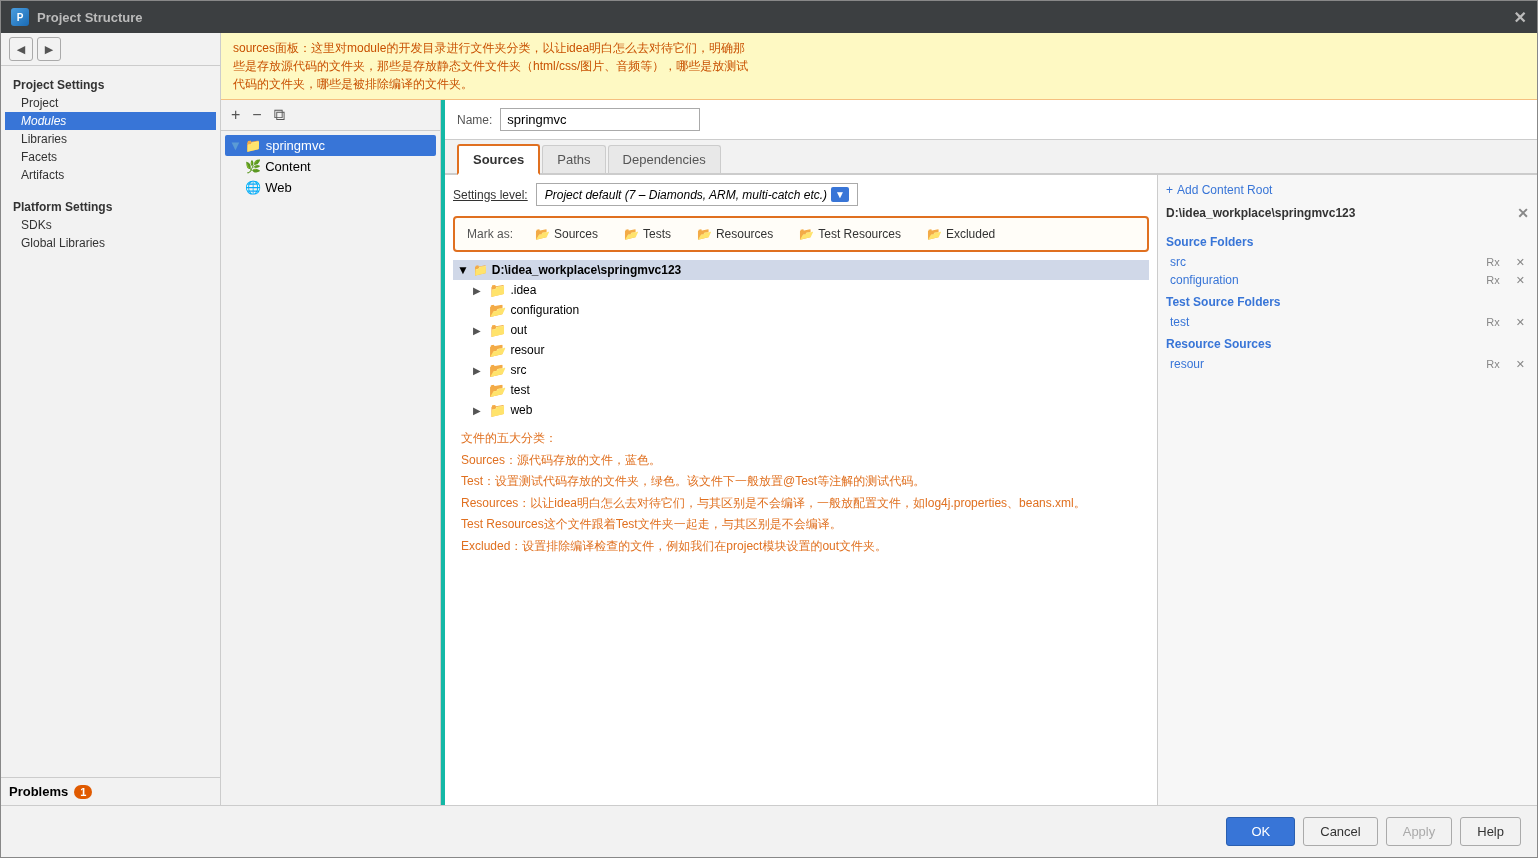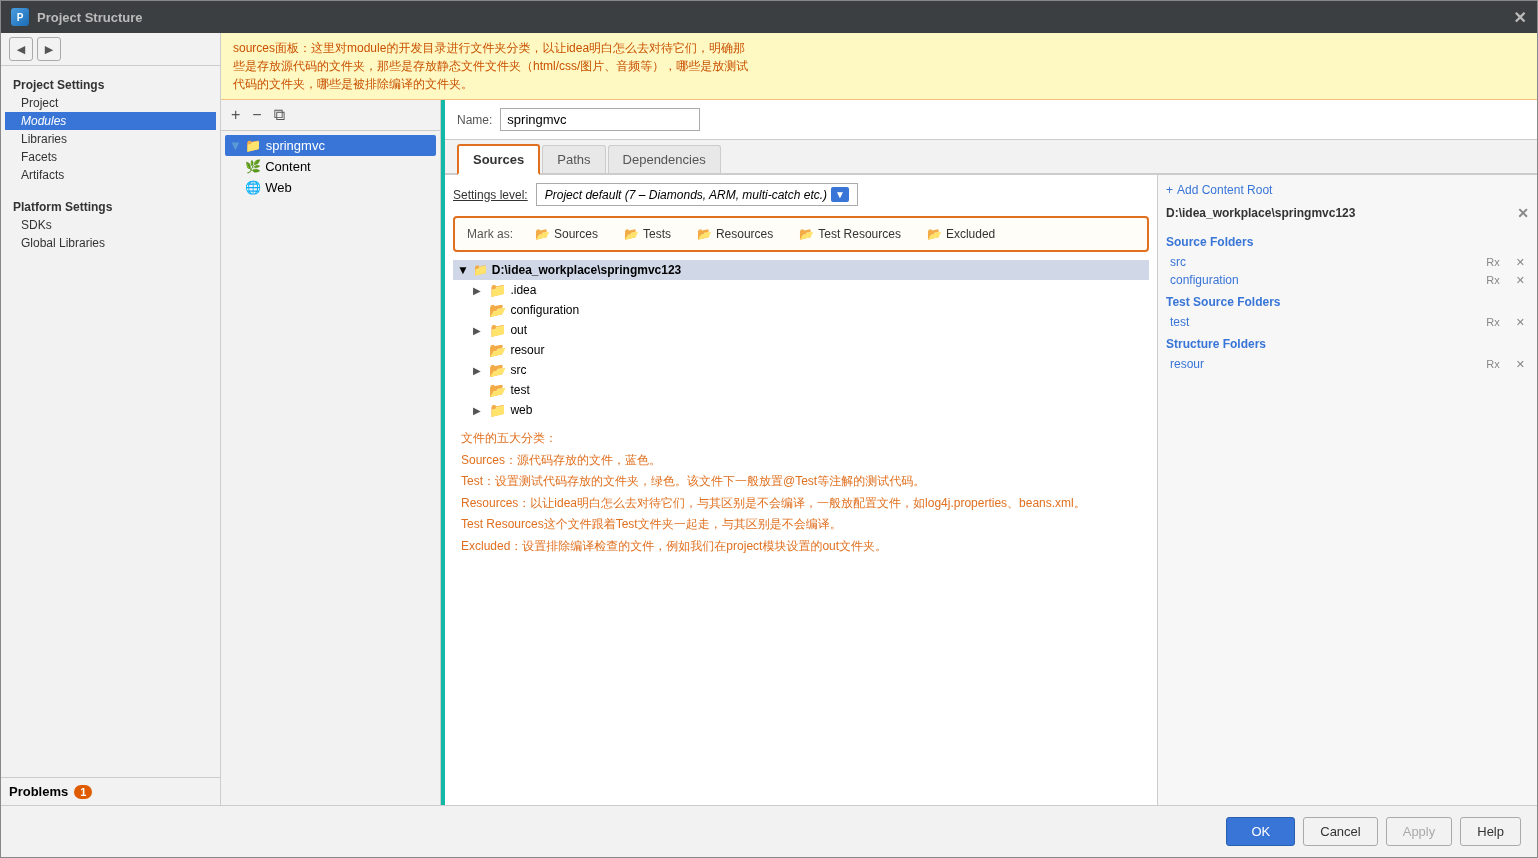--- a/index.html
+++ b/index.html
@@ -371,21 +371,21 @@
 
               <div class="rp-section-title">Test Source Folders</div>
               <div class="rp-item">
                 <span class="rp-item-name">test</span>
                 <div class="rp-item-actions">
                   <span>Rx</span>
                   <span>✕</span>
                 </div>
               </div>
 
-              <div class="rp-section-title">Structure Folders</div>
+              <div class="rp-section-title">Resource Sources</div>
               <div class="rp-item">
                 <span class="rp-item-name">resour</span>
                 <div class="rp-item-actions">
                   <span>Rx</span>
                   <span>✕</span>
                 </div>
               </div>
             </div>
           </div>
         </div>

